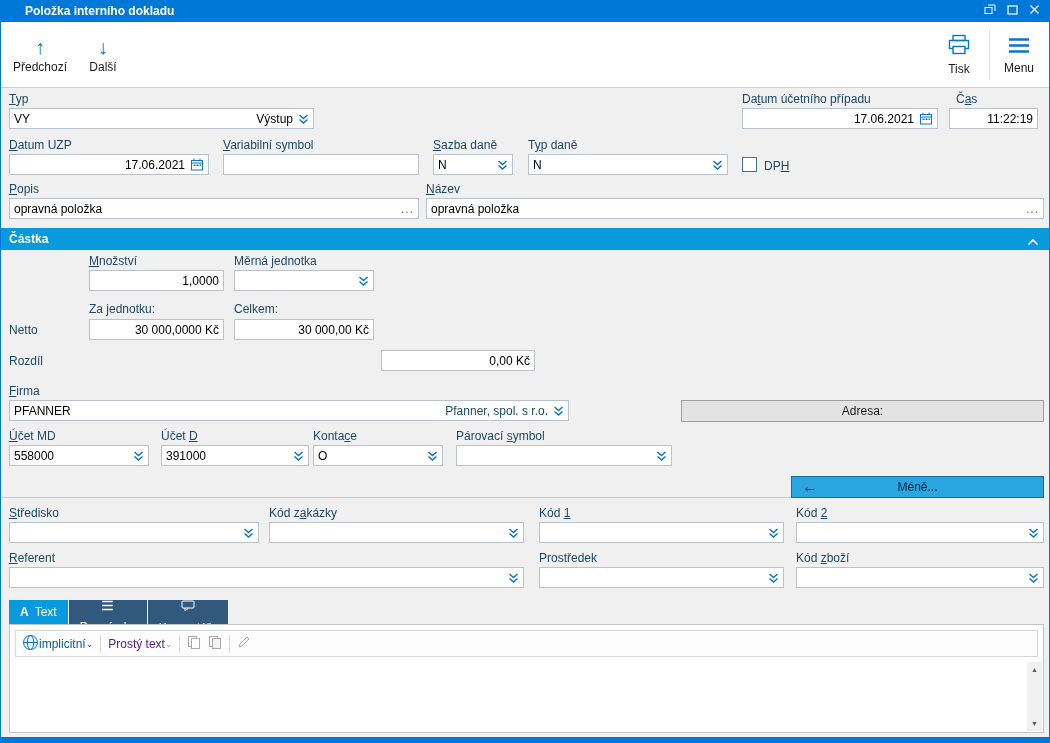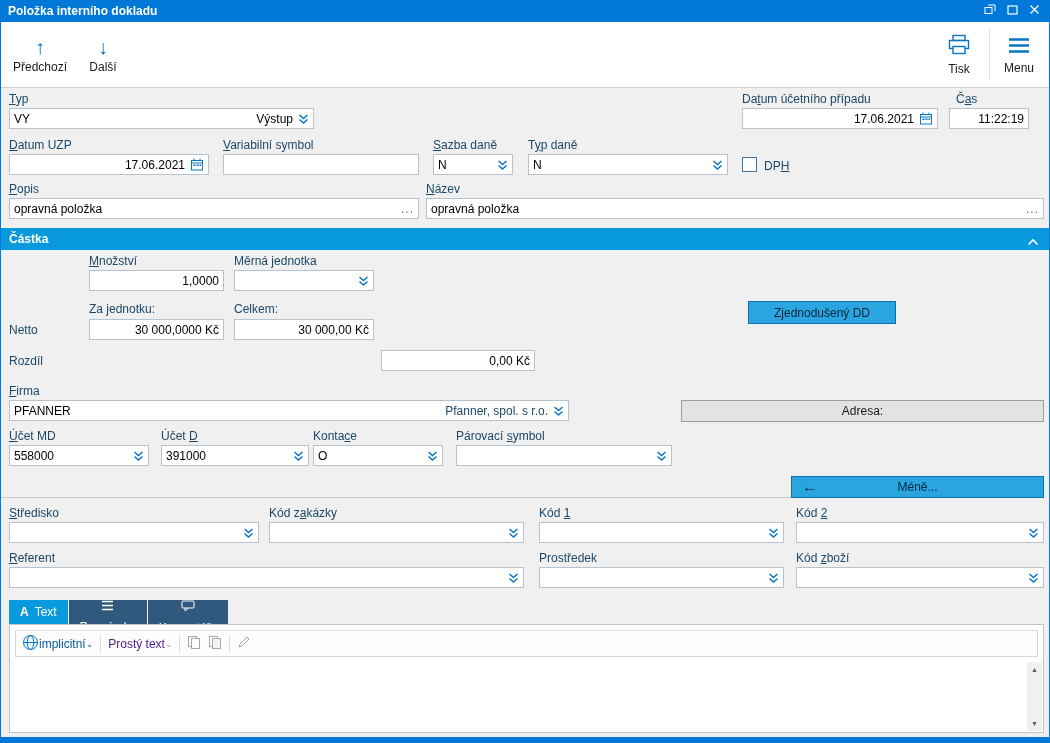--- a/index.html
+++ b/index.html
@@ -3,21 +3,21 @@
 <meta charset="utf-8">
 <style>
   * { box-sizing: border-box; margin: 0; padding: 0; }
   html,body { background:#ffffff; }
   body { font-family: "Liberation Sans", sans-serif; font-size: 12px; }
   #window { position:relative; width:1050px; height:743px; background:#f0f0f0;
             border-left:1px solid #0078d7; border-right:1px solid #0078d7; overflow:hidden; }
 
   
   .titlebar { position:absolute; left:0; top:0; width:1048px; height:22px; background:#0078d7;
-              color:#fff; display:flex; align-items:center; padding-left:7px; font-weight:bold; }
+              color:#fff; display:flex; align-items:center; padding-left:24px; font-weight:bold; }
   .win-controls { position:absolute; right:4px; top:0; height:22px; display:flex; align-items:center; }
   .win-btn { width:22px; height:20px; display:flex; align-items:center; justify-content:center; }
 
   
   .toolbar { position:absolute; left:0; top:22px; width:1048px; height:66px; background:#fff;
              border-bottom:1px solid #cfcfcf; }
   .tbtn { position:absolute; top:5px; height:56px; display:flex; flex-direction:column; align-items:center;
           justify-content:center; gap:3px; color:#1a1a1a; }
   .tb-arrow { color:#0b76c4; font-size:20px; line-height:20px; font-weight:bold; }
   .tb-sep { position:absolute; top:8px; width:1px; height:50px; background:#e0e0e0; }
@@ -159,21 +159,21 @@
           <line x1="4" y1="0.5" x2="4" y2="3" stroke="#0b76c4"></line>
           <line x1="10" y1="0.5" x2="10" y2="3" stroke="#0b76c4"></line>
           <rect x="3.5" y="6.5" width="2" height="1.5" fill="#0b76c4"></rect>
           <rect x="6.5" y="6.5" width="2" height="1.5" fill="#0b76c4"></rect>
           <rect x="9.5" y="6.5" width="1.5" height="1.5" fill="#0b76c4"></rect>
         </svg>
     </span>
   </div>
 
   <div class="lbl" style="left:955px;top:92px;">Č<u>a</u>s</div>
-  <div class="fld" style="left:948px;top:108px;width:80px;">
+  <div class="fld" style="left:948px;top:108px;width:89px;">
     <span class="val right">11:22:19</span>
   </div>
 
   <div class="lbl" style="left:8px;top:138px;"><u>D</u>atum UZP</div>
   <div class="fld" style="left:8px;top:154px;width:200px;">
     <span class="val right">17.06.2021</span>
     <span class="cal">
       <svg width="14" height="13" viewBox="0 0 14 13">
           <rect x="1.5" y="2.5" width="11" height="9.5" fill="none" stroke="#0b76c4"></rect>
           <line x1="1.5" y1="5" x2="12.5" y2="5" stroke="#0b76c4"></line>
@@ -244,23 +244,20 @@
     <span class="val"></span>
     <span class="combo-glyph">
       <svg width="11" height="12" viewBox="0 0 11 12">
           <path d="M1.5 2 L5.5 5.5 L9.5 2 M1.5 6.5 L5.5 10 L9.5 6.5" fill="none" stroke="#0b76c4" stroke-width="1.5"></path>
         </svg>
     </span>
   </div>
 
   <div class="lbl" style="left:88px;top:302px;">Za jednotku:</div>
   <div class="lbl" style="left:233px;top:302px;">Celkem:</div>
-  <div class="btn-cyan" style="left:747px;top:301px;width:148px;height:23px;">
-    <span>Zjednodušený DD</span>
-  </div>
 
   <div class="lbl" style="left:8px;top:323px;">Netto</div>
   <div class="fld" style="left:88px;top:319px;width:135px;padding-left:11px;">
     <span class="val right">30 000,0000 Kč</span>
   </div>
   <div class="fld" style="left:233px;top:319px;width:140px;">
     <span class="val right">30 000,00 Kč</span>
   </div>
 
   <div class="lbl" style="left:8px;top:354px;">Rozdíl</div>

